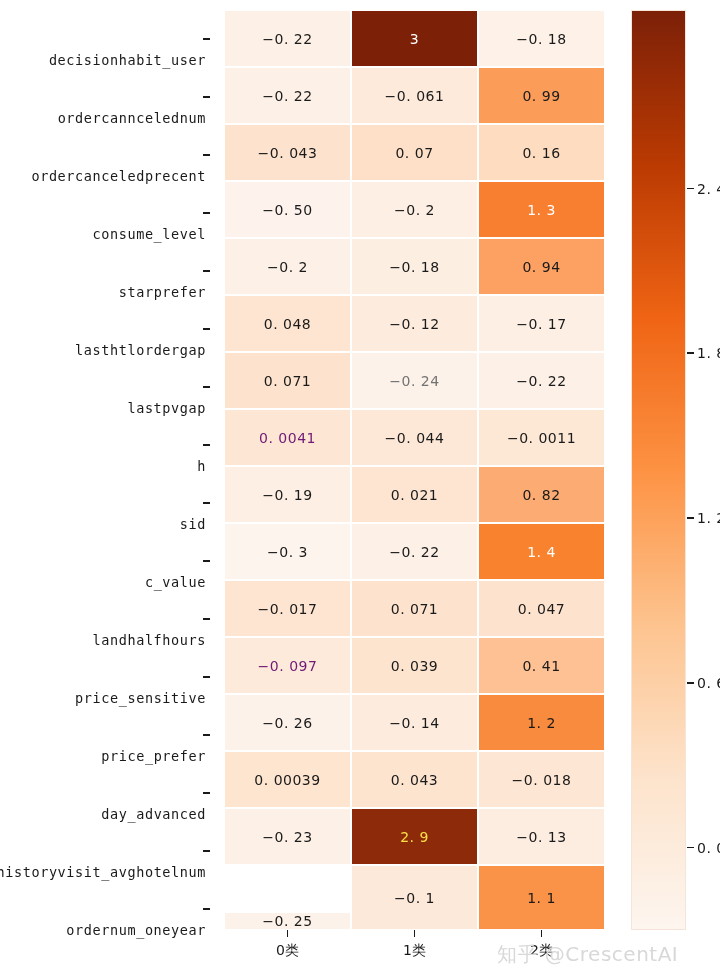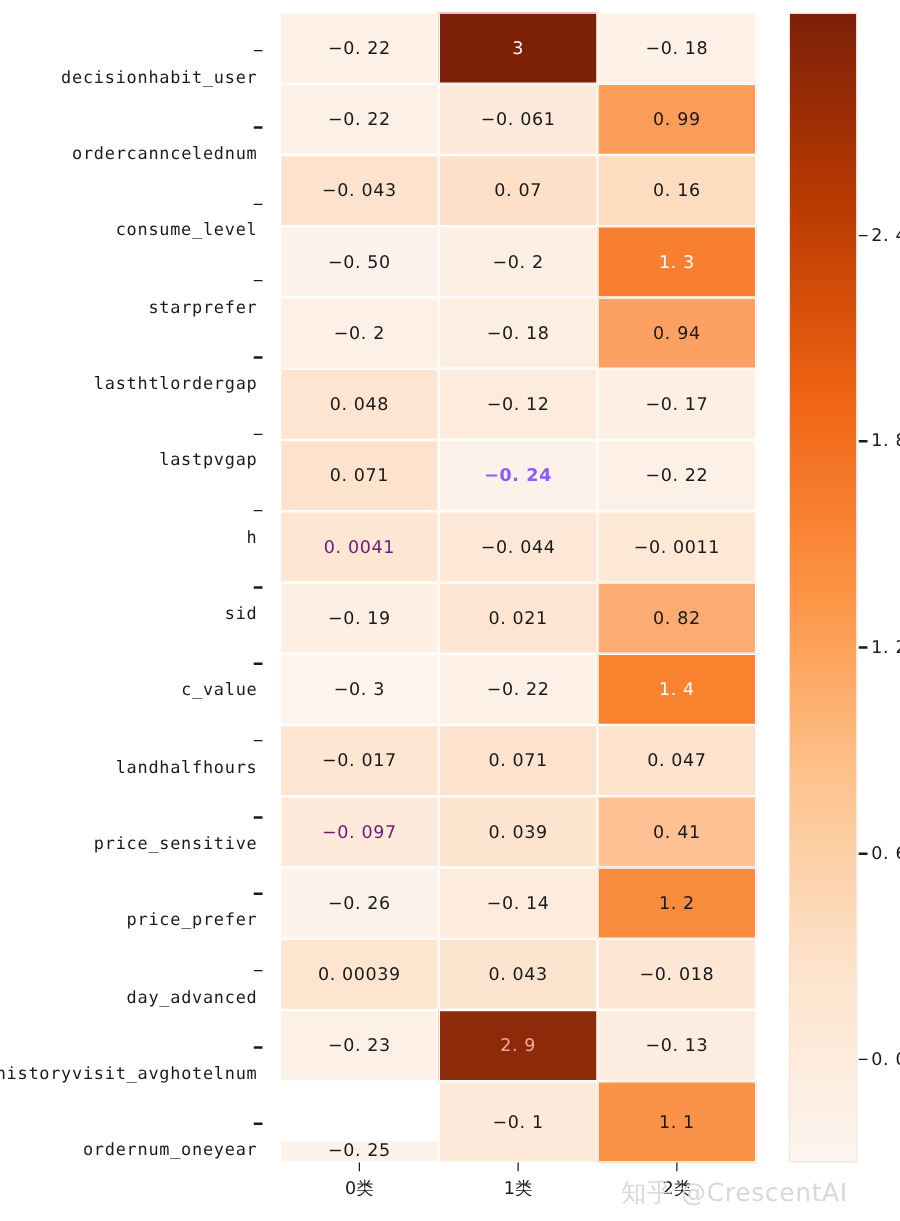--- a/index.html
+++ b/index.html
@@ -163,20 +163,24 @@
 
 <div id="root">
 
   <div id="ylabels">
       <div class="ylabelwrap">
         <div class="ylabel" style="flex: 0 0 auto;">decisionhabit_user</div>
         <div class="ytick"></div>
       </div>
       <div class="ylabelwrap">
         <div class="ylabel" style="flex: 0 0 auto;">ordercanncelednum</div>
+        <div class="ytick"></div>
+      </div>
+      <div class="ylabelwrap">
+        <div class="ylabel" style="flex: 0 0 auto;">ordercanceledprecent</div>
         <div class="ytick"></div>
       </div>
       <div class="ylabelwrap">
         <div class="ylabel" style="flex: 0 0 auto;">consume_level</div>
         <div class="ytick"></div>
       </div>
       <div class="ylabelwrap">
         <div class="ylabel" style="flex: 0 0 auto;">starprefer</div>
         <div class="ytick"></div>
       </div>
@@ -239,21 +243,21 @@
       <div class="cell" style="background: rgb(253, 243, 236); color: rgb(26, 26, 26);">−0. 50</div>
       <div class="cell" style="background: rgb(253, 239, 228); color: rgb(26, 26, 26);">−0. 2</div>
       <div class="cell" style="background: rgb(249, 127, 48); color: rgb(255, 255, 255);">1. 3</div>
       <div class="cell" style="background: rgb(253, 240, 230); color: rgb(26, 26, 26);">−0. 2</div>
       <div class="cell" style="background: rgb(253, 238, 226); color: rgb(26, 26, 26);">−0. 18</div>
       <div class="cell" style="background: rgb(253, 161, 98); color: rgb(26, 26, 26);">0. 94</div>
       <div class="cell" style="background: rgb(253, 229, 209); color: rgb(26, 26, 26);">0. 048</div>
       <div class="cell" style="background: rgb(253, 235, 221); color: rgb(26, 26, 26);">−0. 12</div>
       <div class="cell" style="background: rgb(253, 239, 228); color: rgb(26, 26, 26);">−0. 17</div>
       <div class="cell" style="background: rgb(253, 227, 205); color: rgb(26, 26, 26);">0. 071</div>
-      <div class="cell" style="background: rgb(253, 242, 233); color: #8b5cf6; font-weight: bold;">−0. 24</div>
+      <div class="cell" style="background: rgb(253, 242, 233); color: #737373;">−0. 24</div>
       <div class="cell" style="background: rgb(253, 241, 231); color: rgb(26, 26, 26);">−0. 22</div>
       <div class="cell" style="background: rgb(253, 230, 211); color: #701a75;">0. 0041</div>
       <div class="cell" style="background: rgb(253, 232, 215); color: rgb(26, 26, 26);">−0. 044</div>
       <div class="cell" style="background: rgb(253, 231, 213); color: rgb(26, 26, 26);">−0. 0011</div>
       <div class="cell" style="background: rgb(253, 239, 228); color: rgb(26, 26, 26);">−0. 19</div>
       <div class="cell" style="background: rgb(253, 229, 209); color: rgb(26, 26, 26);">0. 021</div>
       <div class="cell" style="background: rgb(252, 171, 114); color: rgb(26, 26, 26);">0. 82</div>
       <div class="cell" style="background: rgb(253, 244, 237); color: rgb(26, 26, 26);">−0. 3</div>
       <div class="cell" style="background: rgb(253, 241, 231); color: rgb(26, 26, 26);">−0. 22</div>
       <div class="cell" style="background: rgb(249, 130, 47); color: rgb(255, 255, 255);">1. 4</div>
@@ -263,21 +267,21 @@
       <div class="cell" style="background: rgb(253, 234, 219); color: #701a75;">−0. 097</div>
       <div class="cell" style="background: rgb(253, 228, 207); color: rgb(26, 26, 26);">0. 039</div>
       <div class="cell" style="background: rgb(253, 193, 147); color: rgb(26, 26, 26);">0. 41</div>
       <div class="cell" style="background: rgb(253, 242, 234); color: rgb(26, 26, 26);">−0. 26</div>
       <div class="cell" style="background: rgb(253, 236, 222); color: rgb(26, 26, 26);">−0. 14</div>
       <div class="cell" style="background: rgb(249, 139, 62); color: rgb(26, 26, 26);">1. 2</div>
       <div class="cell" style="background: rgb(253, 229, 208); color: rgb(26, 26, 26);">0. 00039</div>
       <div class="cell" style="background: rgb(253, 228, 207); color: rgb(26, 26, 26);">0. 043</div>
       <div class="cell" style="background: rgb(253, 230, 211); color: rgb(26, 26, 26);">−0. 018</div>
       <div class="cell" style="background: rgb(253, 240, 230); color: rgb(26, 26, 26);">−0. 23</div>
-      <div class="cell" style="background: rgb(140, 42, 9); color: #fca5a5;">2. 9</div>
+      <div class="cell" style="background: rgb(140, 42, 9); color: #fde047;">2. 9</div>
       <div class="cell" style="background: rgb(253, 236, 224); color: rgb(26, 26, 26);">−0. 13</div>
       <div class="cell" style="background: rgb(253, 242, 233); color: rgb(26, 26, 26); margin-top: 47px;">−0. 25</div>
       <div class="cell" style="background: rgb(253, 233, 217); color: rgb(26, 26, 26);">−0. 1</div>
       <div class="cell" style="background: rgb(250, 146, 71); color: rgb(26, 26, 26);">1. 1</div>
     </div>
 
   <div id="xaxis">
       <div class="xtickwrap">
         <div class="xtick"></div>
         <div class="xlabel">0类</div>

